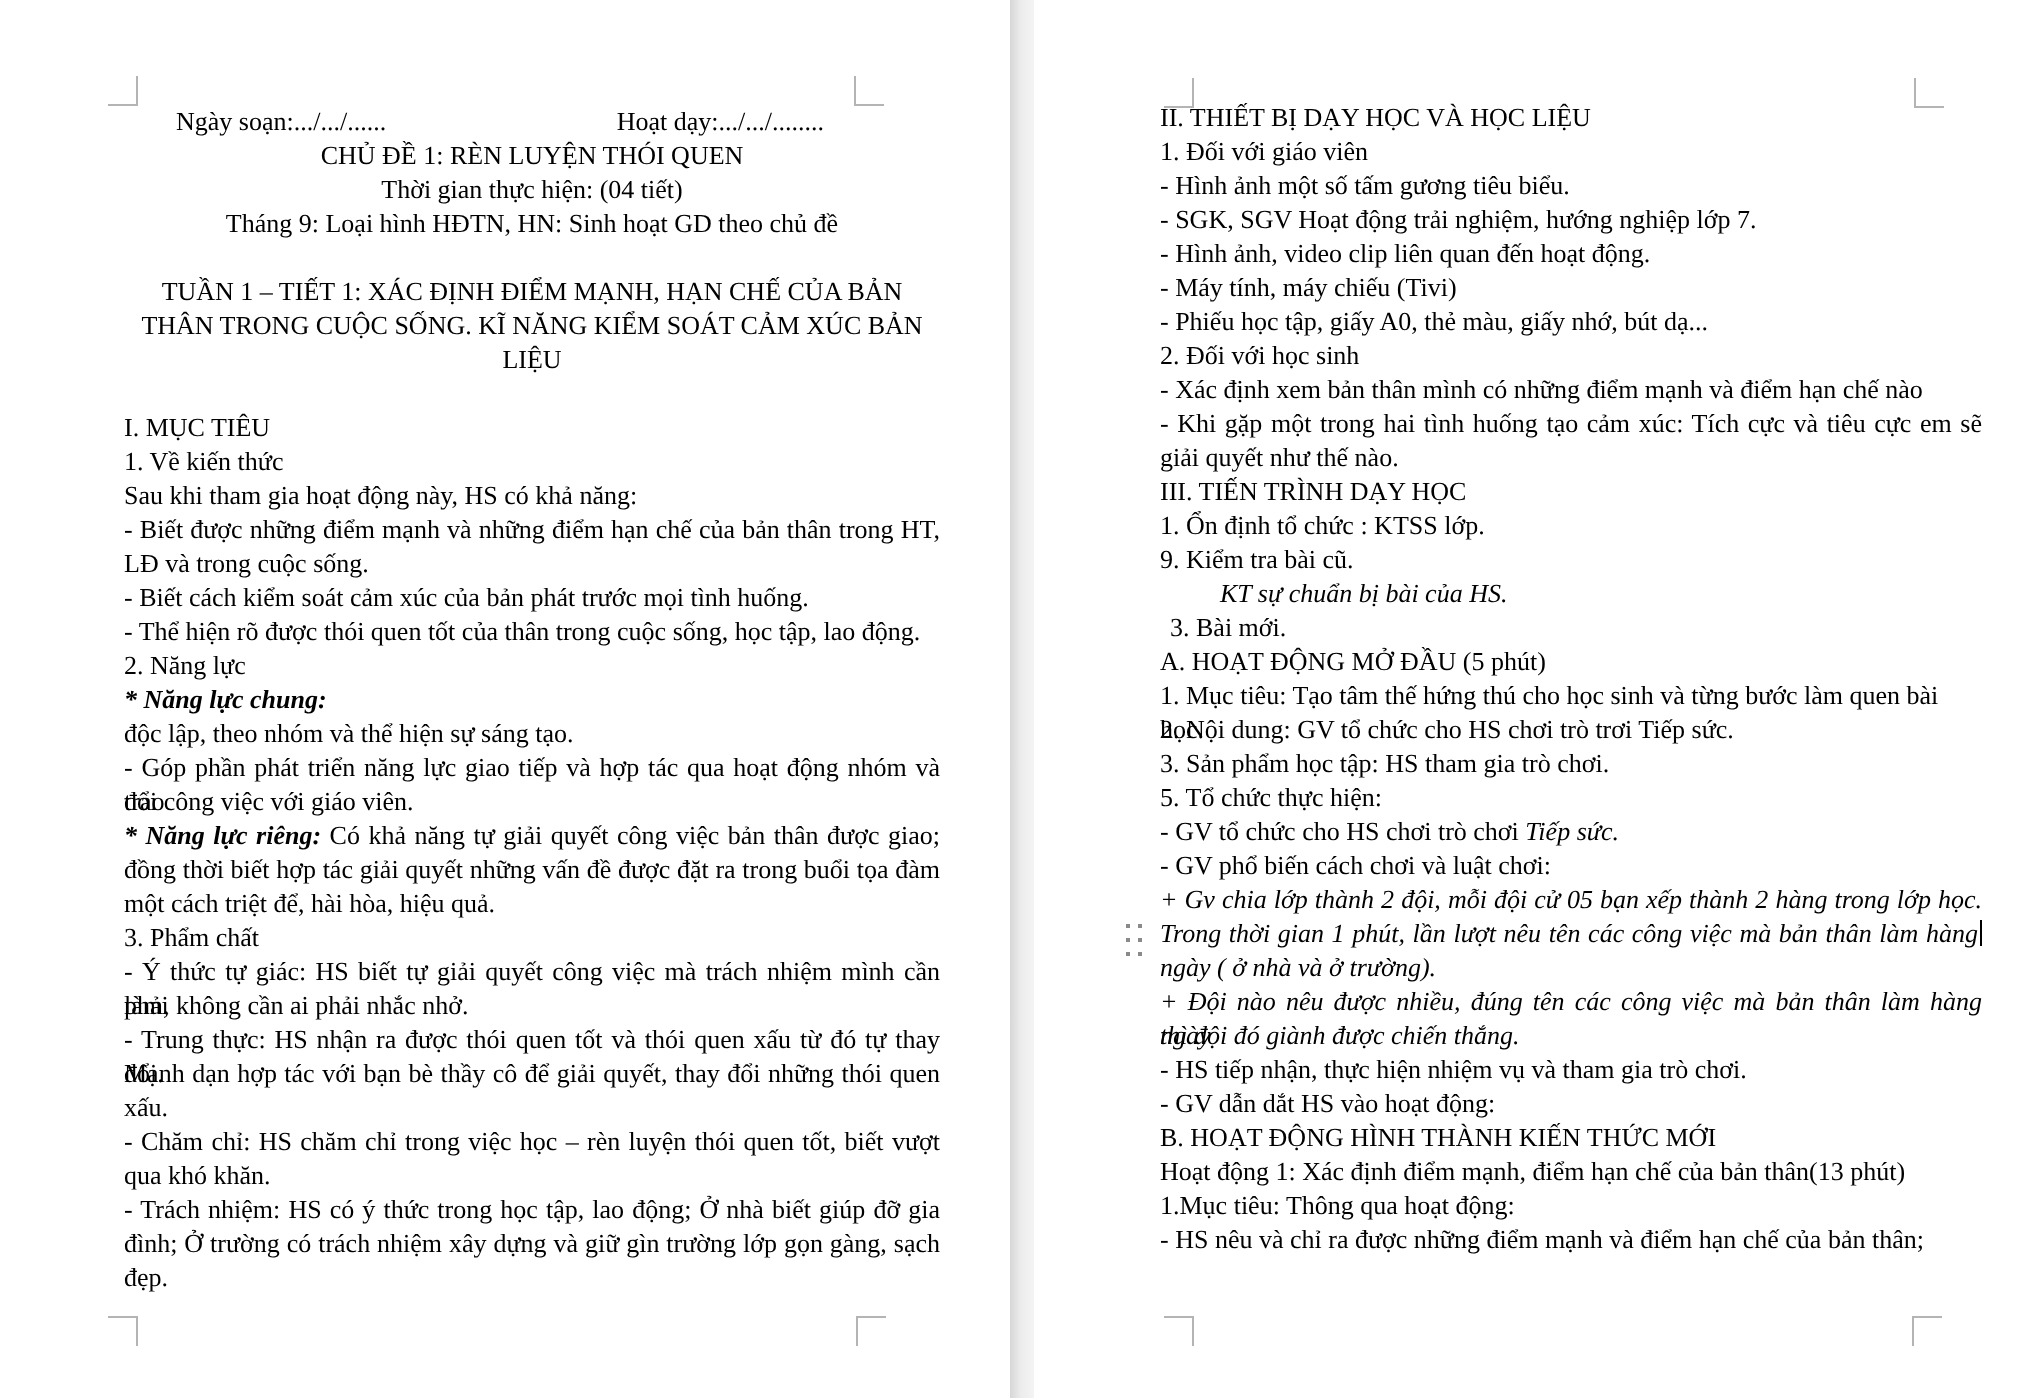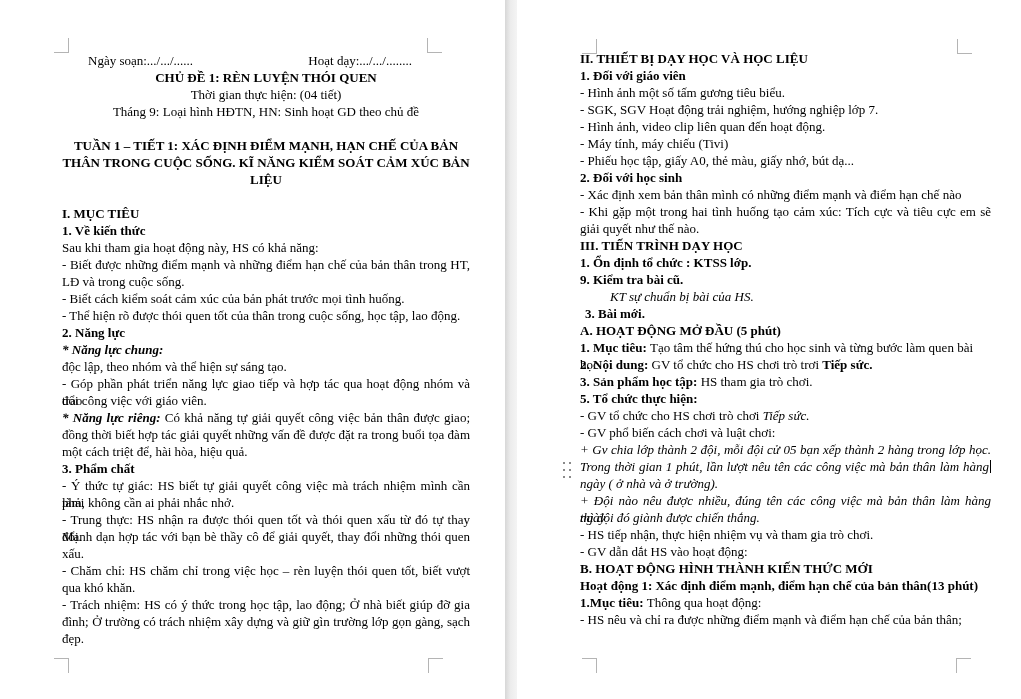--- a/index.html
+++ b/index.html
@@ -19,21 +19,21 @@
     background:linear-gradient(to right,#d7d7d7,#ececec 45%,#f4f4f4 100%);
   }
   .textcol{position:absolute;}
   .page-left .textcol{left:62px;top:52px;width:408px;}
   .page-right .textcol{left:63px;top:50px;width:411px;}
   .line{height:17px;white-space:normal;text-align:left;}
   .line.c{text-align:center;}
   .line.j{text-align:justify;text-align-last:justify;}
   .line.split{display:flex;justify-content:space-between;padding:0 58px 0 26px;}
   .s-r{font-weight:normal;font-style:normal;}
-  .s-b{font-weight:bold;}
+  .s-b{font-weight:normal;}
   .s-i{font-style:italic;}
   .s-bi{font-weight:bold;font-style:italic;}
   .caret{display:inline-block;width:1px;height:13px;background:#000;vertical-align:-2px;margin-left:1px;}
   .mark{position:absolute;width:14px;height:14px;}
   .mark.tl{border-right:1px solid #b4b4b4;border-bottom:1px solid #b4b4b4;}
   .mark.tr{border-left:1px solid #b4b4b4;border-bottom:1px solid #b4b4b4;}
   .mark.bl{border-right:1px solid #b4b4b4;border-top:1px solid #b4b4b4;}
   .mark.br{border-left:1px solid #b4b4b4;border-top:1px solid #b4b4b4;}
   .draghandle{
     position:absolute;left:46px;top:462px;

